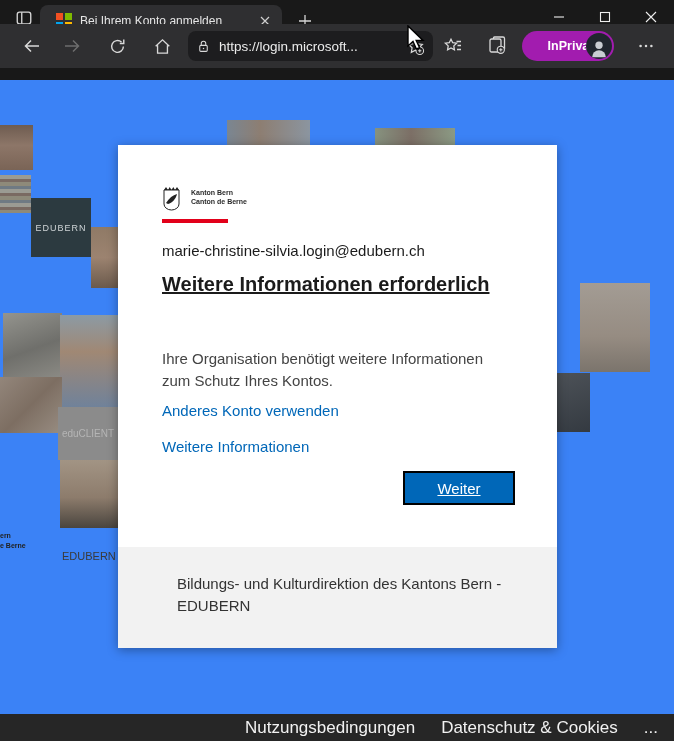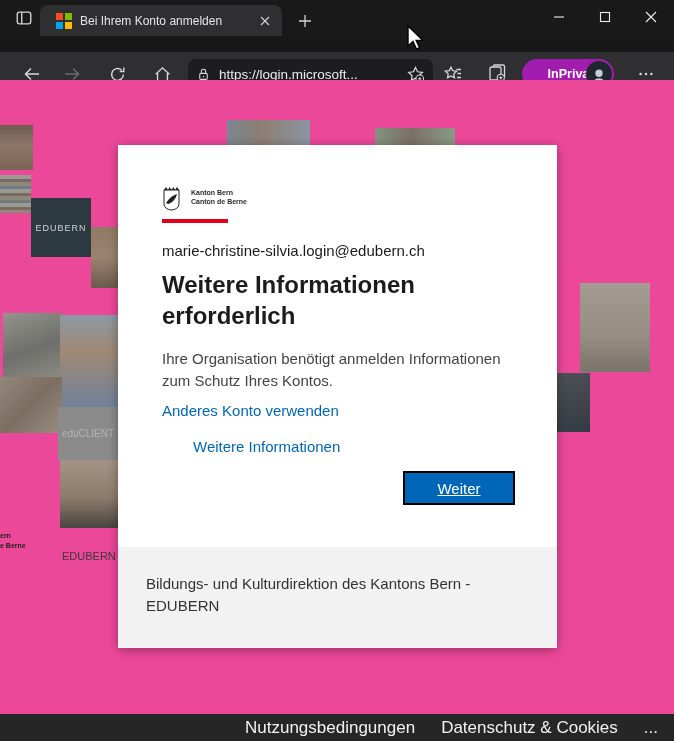--- a/index.html
+++ b/index.html
@@ -17,46 +17,46 @@
   .tab{position:absolute;left:40px;top:5px;width:242px;height:31px;background:#2f2f31;border-radius:8px 8px 0 0;display:flex;align-items:center;padding:0 8px;box-sizing:border-box;}
   .favicon{width:16px;height:16px;display:grid;grid-template-columns:7px 7px;grid-template-rows:7px 7px;gap:2px;margin:0 8px 0 8px;}
   .favicon span{display:block;}
   .tab-title{flex:1;color:#e5e5e5;font-size:12px;white-space:nowrap;overflow:hidden;}
   .tab-close{width:18px;height:18px;display:flex;align-items:center;justify-content:center;border-radius:4px;}
   .newtab-btn{position:absolute;left:293px;top:9px;width:24px;height:24px;display:flex;align-items:center;justify-content:center;border-radius:4px;}
   .wincontrols{position:absolute;right:0;top:0;height:34px;display:flex;}
   .winbtn{width:46px;height:34px;display:flex;align-items:center;justify-content:center;}
 
   
-  .toolbar{position:absolute;left:0;top:52px;width:674px;height:44px;background:#2f2f31;}
+  .toolbar{position:absolute;left:0;top:24px;width:674px;height:44px;background:#2f2f31;}
   .navbtn{position:absolute;top:10px;width:24px;height:24px;display:flex;align-items:center;justify-content:center;border-radius:4px;}
   .addressbar{position:absolute;left:188px;top:7px;width:245px;height:30px;background:#1d1d1f;border-radius:8px;display:flex;align-items:center;box-sizing:border-box;padding:0 8px;}
   .url-text{color:#ececec;font-size:13.5px;flex:1;white-space:nowrap;overflow:hidden;margin-left:8px;}
   .inprivate{position:absolute;left:522px;top:7px;width:92px;height:30px;background:#a21caf;border-radius:15px;display:flex;align-items:center;justify-content:center;padding-left:12px;box-sizing:border-box;}
   .inprivate-label{color:#fff;font-size:12.5px;font-weight:600;}
   .avatar{position:absolute;right:2px;top:2px;width:26px;height:26px;border-radius:50%;background:#20262e;display:flex;align-items:flex-end;justify-content:center;overflow:hidden;}
 
   
-  .content{position:absolute;left:0;top:80px;width:674px;height:661px;background:#ec4899;overflow:hidden;}
+  .content{position:absolute;left:0;top:80px;width:674px;height:661px;background:#3b82f6;overflow:hidden;}
   .tile{position:absolute;}
   .tile-label{width:100%;height:100%;display:flex;align-items:center;justify-content:center;color:#cfd4d6;letter-spacing:1px;}
 
   
   .dialog{position:absolute;left:118px;top:65px;width:439px;height:503px;background:#fff;box-shadow:0 2px 10px rgba(0,0,0,.35);z-index:5;}
   .org-logo{position:absolute;left:44px;top:40px;display:flex;align-items:flex-start;}
   .org-logo-text{margin-left:10px;margin-top:3px;font-size:7px;font-weight:bold;color:#2b2b2b;line-height:9px;}
   .logo-underline{position:absolute;left:44px;top:74px;width:66px;height:4px;background:#e2001a;}
   .email{position:absolute;left:44px;top:97px;width:360px;font-size:15px;color:#1b1b1b;}
-  .heading{position:absolute;left:44px;top:124px;width:330px;font-size:24px;font-weight:600;color:#1b1b1b;line-height:31px;}
+  .heading{position:absolute;left:44px;top:124px;width:330px;font-size:20px;font-weight:600;color:#1b1b1b;line-height:31px;text-decoration:underline;}
   .bodytext{position:absolute;left:44px;top:203px;width:351px;font-size:15px;color:#444;line-height:22px;}
   .link{position:absolute;left:44px;font-size:15px;color:#0067b8;cursor:pointer;text-decoration:none;}
   .link1{top:257px;}
-  .link2{top:293px;margin-left:31px;}
+  .link2{top:293px;}
   .next-btn{position:absolute;left:285px;top:326px;width:112px;height:34px;background:#0067b8;border:2px solid #000;color:#fff;font-size:15px;font-family:inherit;text-decoration:underline;display:flex;align-items:center;justify-content:center;box-sizing:border-box;cursor:pointer;}
-  .dialog-footer{position:absolute;left:0;top:402px;width:439px;height:101px;background:#f2f2f2;box-sizing:border-box;padding:26px 44px 0 28px;}
+  .dialog-footer{position:absolute;left:0;top:402px;width:439px;height:101px;background:#f2f2f2;box-sizing:border-box;padding:26px 44px 0 59px;}
   .dialog-footer-text{font-size:15px;color:#333;line-height:22px;}
 
   
   .pagebar{position:absolute;left:0;bottom:0;width:674px;height:27px;background:#262626;display:flex;align-items:center;justify-content:flex-end;gap:26px;box-sizing:border-box;padding-right:16px;z-index:6;}
   .pagebar a{color:#f1f1f1;font-size:17px;text-decoration:none;}
 
   
   .frag-logo{position:absolute;left:0px;top:451px;font-size:7px;font-weight:bold;color:#222;line-height:10px;}
   .frag-edubern{position:absolute;left:62px;top:470px;font-size:11px;color:#3a3a3a;}
 
@@ -219,21 +219,21 @@
         </svg>
         <span class="org-logo-text">
           <div>Kanton Bern</div>
           <div>Canton de Berne</div>
         </span>
       </div>
       <div class="logo-underline"></div>
 
       <div class="email">marie-christine-silvia.login@edubern.ch</div>
       <div class="heading">Weitere Informationen erforderlich</div>
-      <div class="bodytext">Ihre Organisation benötigt anmelden Informationen zum Schutz Ihres Kontos.</div>
+      <div class="bodytext">Ihre Organisation benötigt weitere Informationen zum Schutz Ihres Kontos.</div>
 
       <a class="link link1">Anderes Konto verwenden</a>
       <a class="link link2">Weitere Informationen</a>
 
       <button class="next-btn">Weiter</button>
 
       <div class="dialog-footer">
         <div class="dialog-footer-text">Bildungs- und Kulturdirektion des Kantons Bern - EDUBERN</div>
       </div>
     </div>

